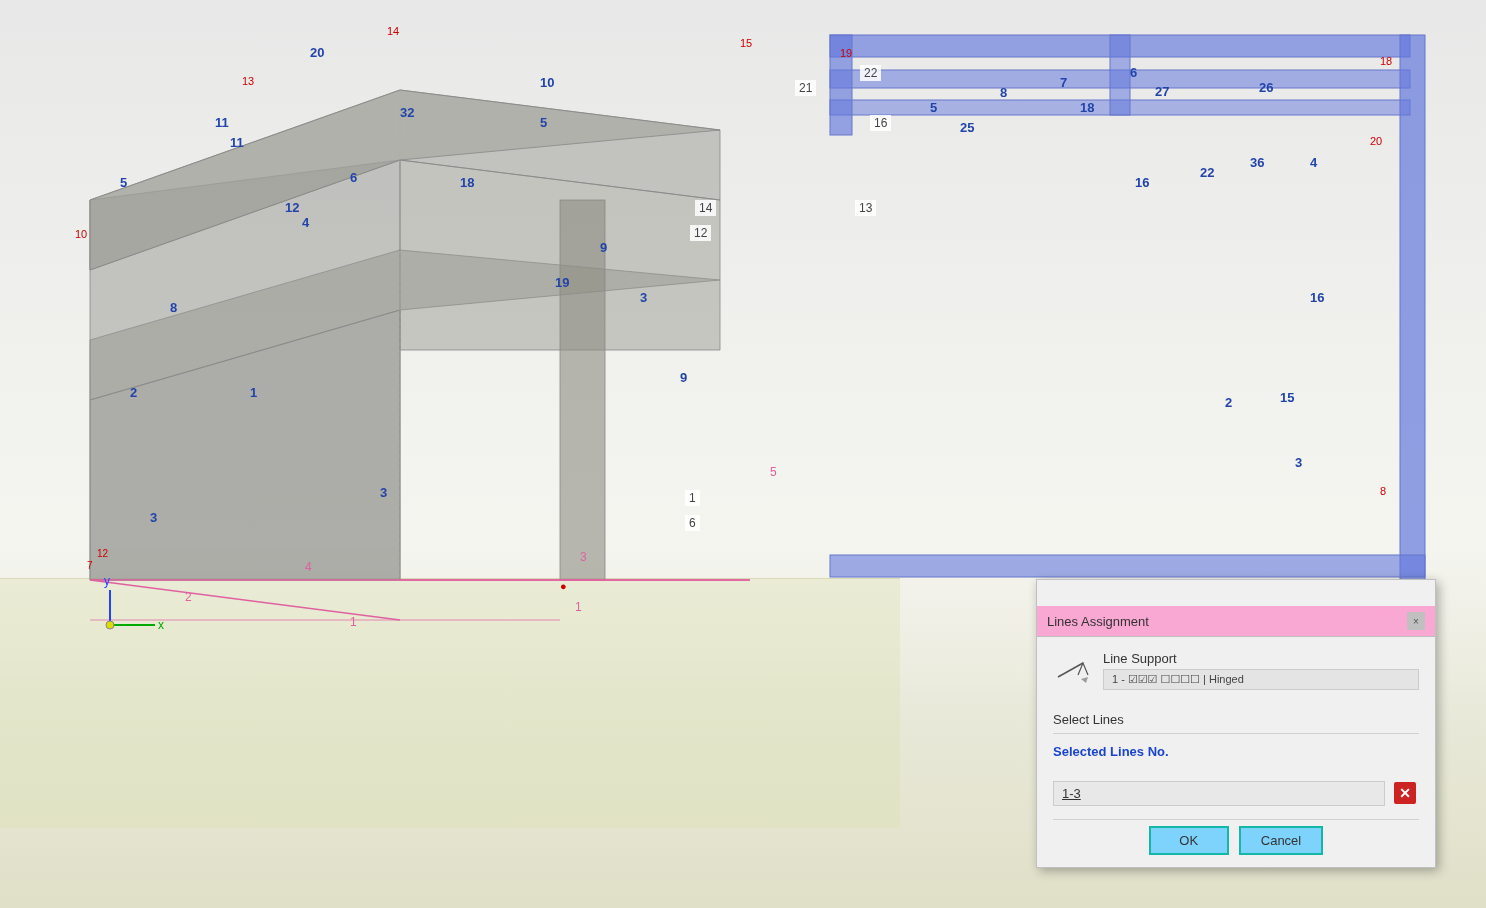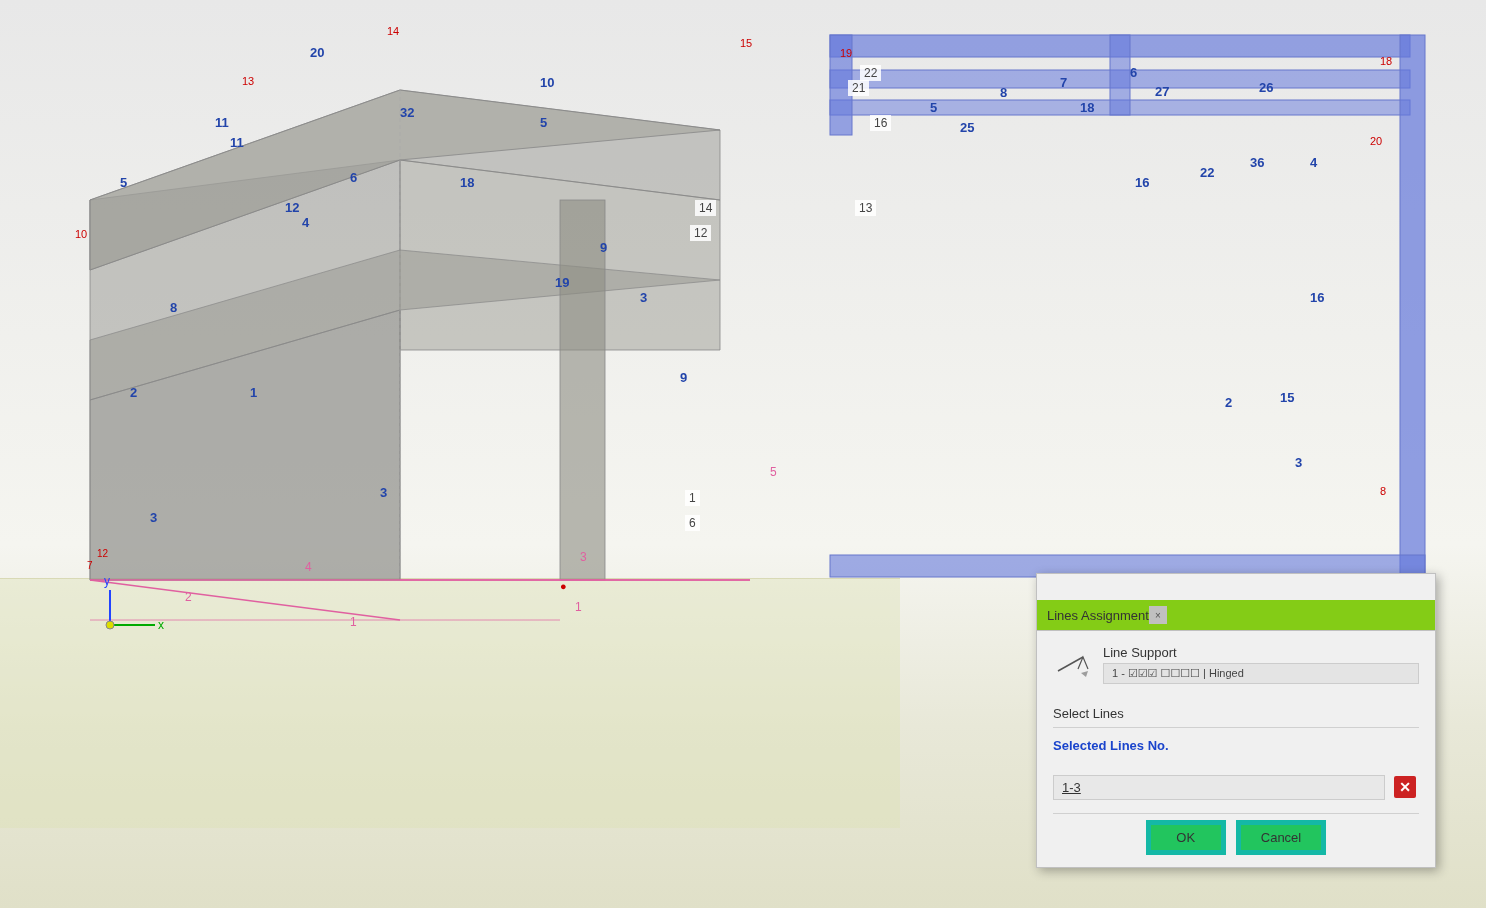--- a/index.html
+++ b/index.html
@@ -67,24 +67,25 @@
       bottom: 40px;
       right: 50px;
       width: 400px;
       background: #f0f0f0;
       border: 1px solid #c0c0c0;
       box-shadow: 3px 3px 10px rgba(0,0,0,0.3);
       z-index: 100;
     }
 
     #dialog-titlebar {
-      background: #84cc16;
+      background: #f9a8d4;
       padding: 6px 10px;
       display: flex;
       align-items: center;
+      justify-content: space-between;
       border-bottom: 1px solid #c0c0c0;
       margin-top: 26px;
     }
 
     #dialog-title {
       font-size: 13px;
       color: #333;
       font-weight: normal;
     }
 
@@ -199,22 +200,22 @@
       display: flex;
       justify-content: center;
       gap: 10px;
       padding-top: 6px;
       border-top: 1px solid #d0d0d0;
     }
 
     .dialog-btn {
       min-width: 80px;
       padding: 5px 20px;
-      background: #22c55e;
-      border: 5px solid #14b8a6;
+      background: #7dd3fc;
+      border: 2px solid #14b8a6;
       cursor: pointer;
       font-size: 13px;
       color: #333;
     }
   </style>
 </head>
 <body>
 
 <div id="viewport">
 
@@ -316,21 +317,21 @@
   <span class="label blue" style="left:1280px;top:390px">15</span>
   <span class="label blue" style="left:1295px;top:455px">3</span>
   <span class="label blue" style="left:1225px;top:395px">2</span>
 
   <span class="label white-bg" style="left:695px;top:200px">14</span>
   <span class="label white-bg" style="left:690px;top:225px">12</span>
   <span class="label white-bg" style="left:855px;top:200px">13</span>
   <span class="label white-bg" style="left:685px;top:490px">1</span>
   <span class="label white-bg" style="left:685px;top:515px">6</span>
   <span class="label white-bg" style="left:860px;top:65px">22</span>
-  <span class="label white-bg" style="left:848px;top:80px">21</span>
+  <span class="label white-bg" style="left:795px;top:80px">21</span>
   <span class="label white-bg" style="left:870px;top:115px">16</span>
 
   <span class="label" style="left:305px;top:560px;color:#e060a0;font-size:12px">4</span>
   <span class="label" style="left:580px;top:550px;color:#e060a0;font-size:12px">3</span>
   <span class="label" style="left:770px;top:465px;color:#e060a0;font-size:12px">5</span>
   <span class="label" style="left:185px;top:590px;color:#e060a0;font-size:12px">2</span>
   <span class="label" style="left:350px;top:615px;color:#e060a0;font-size:12px">1</span>
   <span class="label" style="left:575px;top:600px;color:#e060a0;font-size:12px">1</span>
   <span class="label red" style="left:560px;top:580px">●</span>
   <span class="label" style="left:97px;top:548px;color:#cc0000;font-size:10px">12</span>

